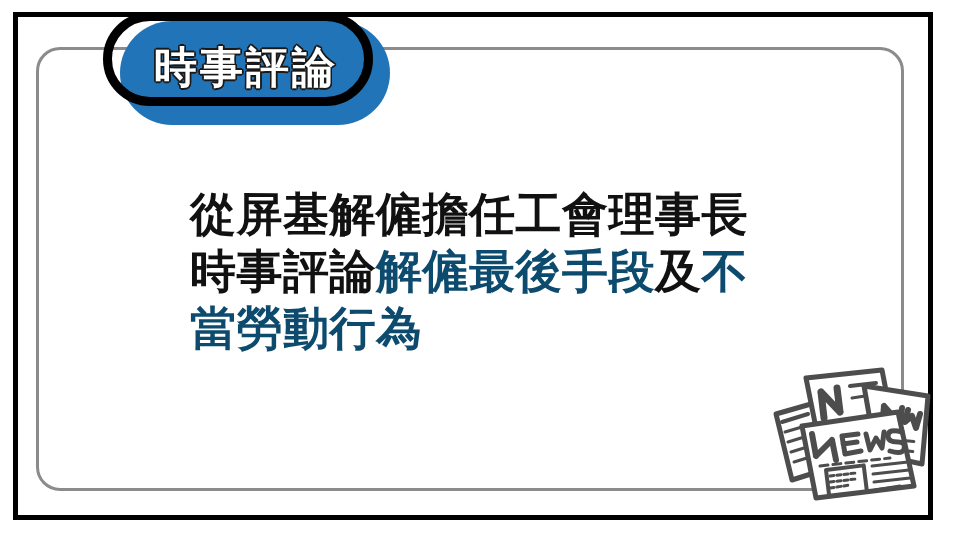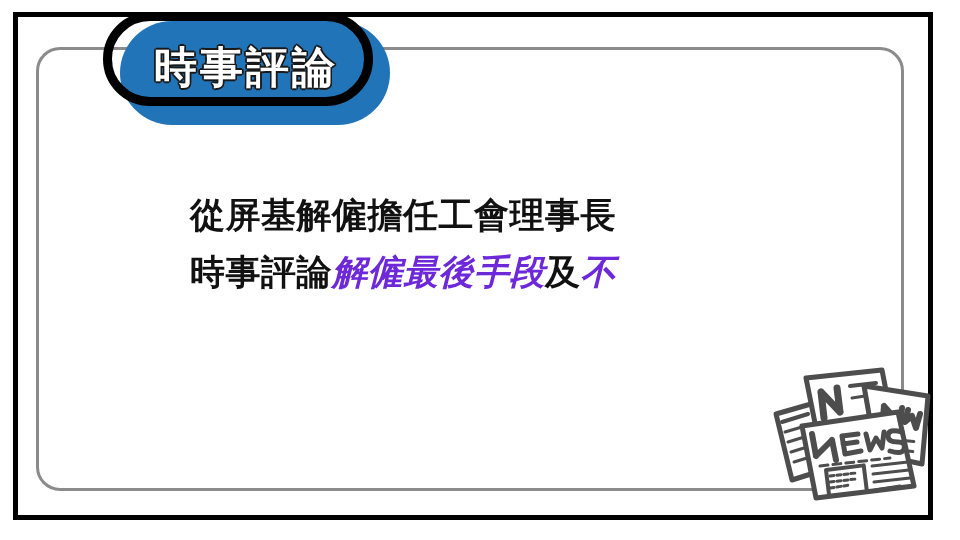--- a/index.html
+++ b/index.html
@@ -102,29 +102,29 @@
   }
 
   
   .headline {
     position: absolute;
     left: 190px;
     top: 186px;
     width: 620px;
   }
   .headline-line {
-    font-size: 35px;
+    font-size: 46px;
     line-height: 57px;
     font-weight: 700;
     letter-spacing: 0.5px;
     white-space: nowrap;
     color: #111111;
   }
   .seg-black { color: #111111; }
-  .seg-red   { color: #6d28d9; font-style: italic; }
+  .seg-red   { color: #0c4a6e; }
 
   
   .newspaper {
     position: absolute;
     left: 772px;
     top: 362px;
     width: 168px;
     height: 140px;
   }
   .newspaper svg { display: block; width: 168px; height: 140px; }
@@ -146,20 +146,23 @@
   <div class="headline">
 
     <div class="headline-line">
       <span class="seg-black">從屏基解僱擔任工會理事長</span>
     </div>
 
     <div class="headline-line">
       <span class="seg-black">時事評論</span><span class="seg-red">解僱最後手段</span><span class="seg-black">及</span><span class="seg-red">不</span>
     </div>
 
+    <div class="headline-line">
+      <span class="seg-red">當勞動行為</span>
+    </div>
 
   </div>
 
   <div class="newspaper">
     <svg viewBox="0 0 168 140" xmlns="http://www.w3.org/2000/svg">
       <g fill="none" stroke="#4d4d4d" stroke-linejoin="round" stroke-linecap="round">
 
         <path d="M4 52 L46 40 L64 104 L20 118 Z" stroke-width="5" fill="#ffffff"></path>
         <path d="M10 60 L36 52" stroke-width="4"></path>
         <path d="M13 70 L40 62" stroke-width="3"></path>

